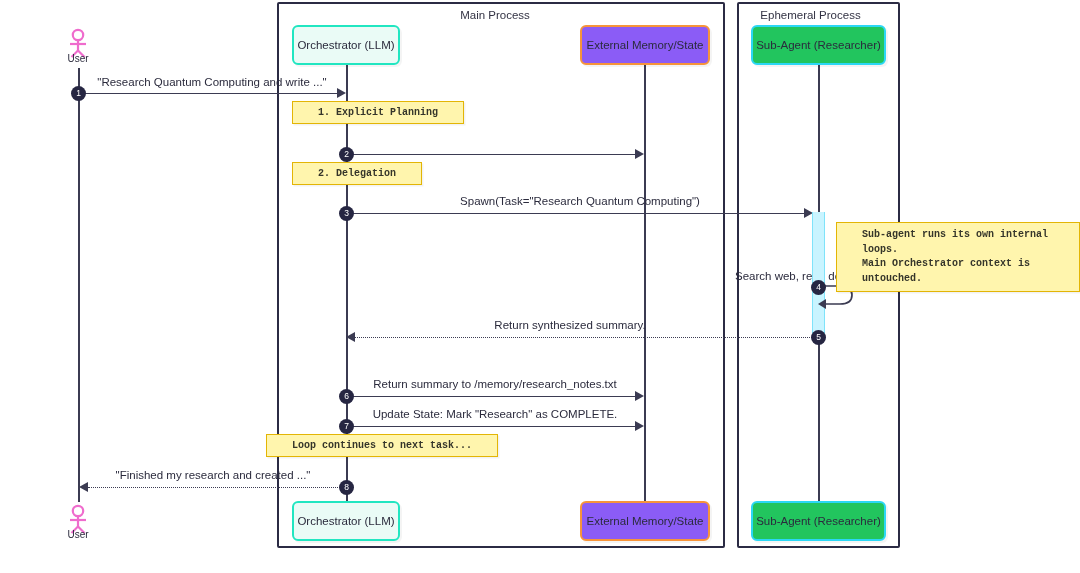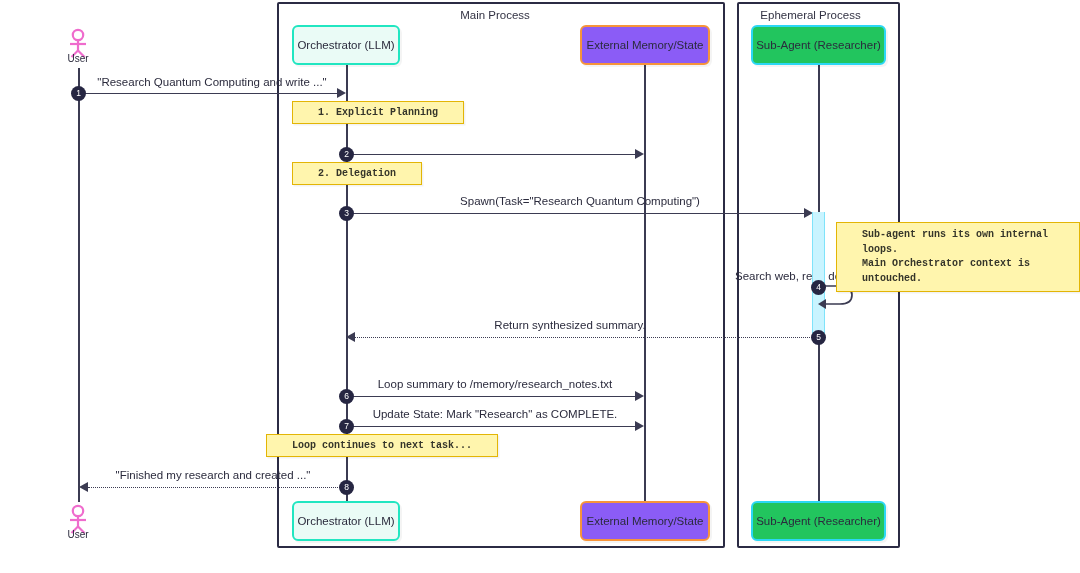--- a/index.html
+++ b/index.html
@@ -221,21 +221,21 @@
     <polygon points="8,18 8,28 0,23" fill="#3b3b52"></polygon>
   </svg>
   <div class="seq-badge" style="left:811px; top:280px;">4</div>
 
   <div class="msg-label" style="left:337px; top:319px; width:466px;">Return synthesized summary.</div>
   <div class="msg-line dotted" style="left:355px; top:337px; width:459px;"></div>
   <div class="arrowhead left" style="left:346px; top:332px;"></div>
   <div class="seq-badge" style="left:811px; top:330px;">5</div>
 
 
-  <div class="msg-label" style="left:347px; top:378px; width:296px;">Loop summary to /memory/research_notes.txt</div>
+  <div class="msg-label" style="left:347px; top:378px; width:296px;">Return summary to /memory/research_notes.txt</div>
   <div class="msg-line" style="left:347px; top:396px; width:289px;"></div>
   <div class="arrowhead right" style="left:635px; top:391px;"></div>
   <div class="seq-badge" style="left:339px; top:389px;">6</div>
 
   <div class="msg-label" style="left:347px; top:408px; width:296px;">Update State: Mark "Research" as COMPLETE.</div>
   <div class="msg-line" style="left:347px; top:426px; width:289px;"></div>
   <div class="arrowhead right" style="left:635px; top:421px;"></div>
   <div class="seq-badge" style="left:339px; top:419px;">7</div>
 
   <div class="note" style="left:266px; top:434px;">Loop continues to next task...</div>

